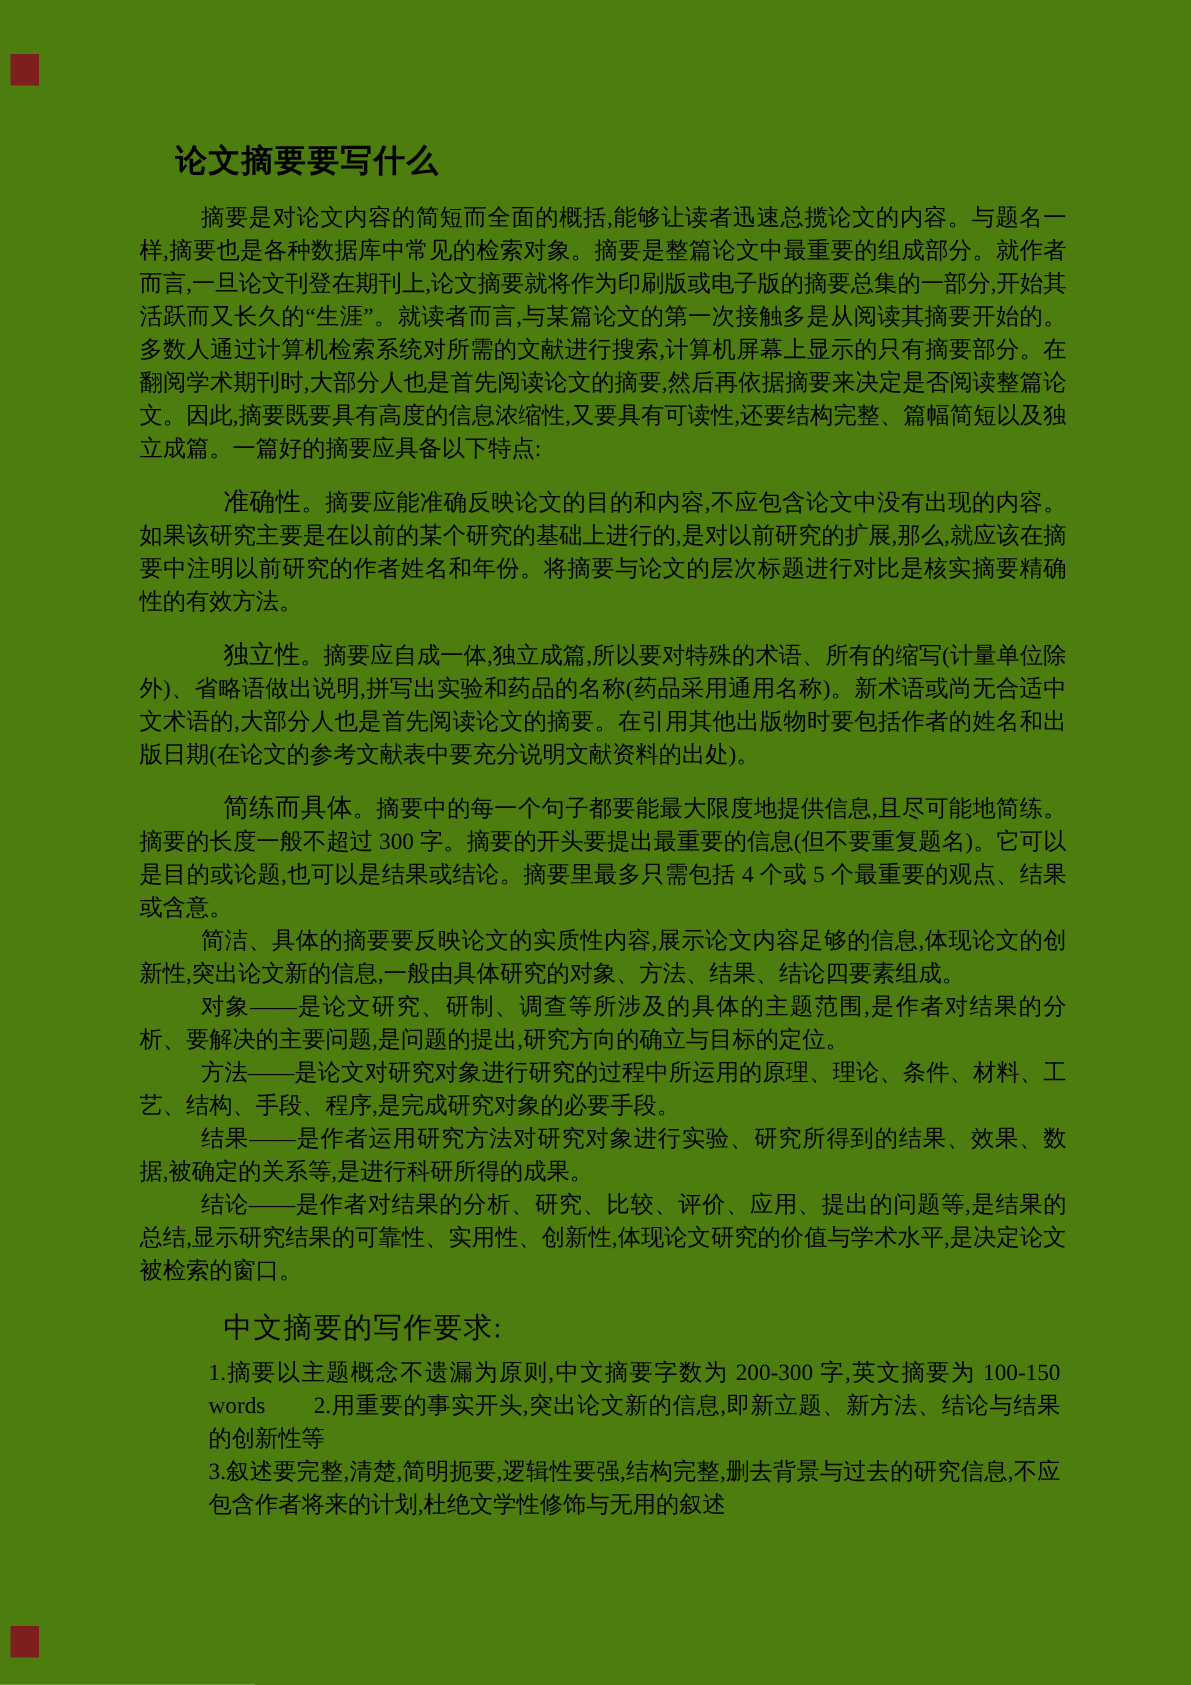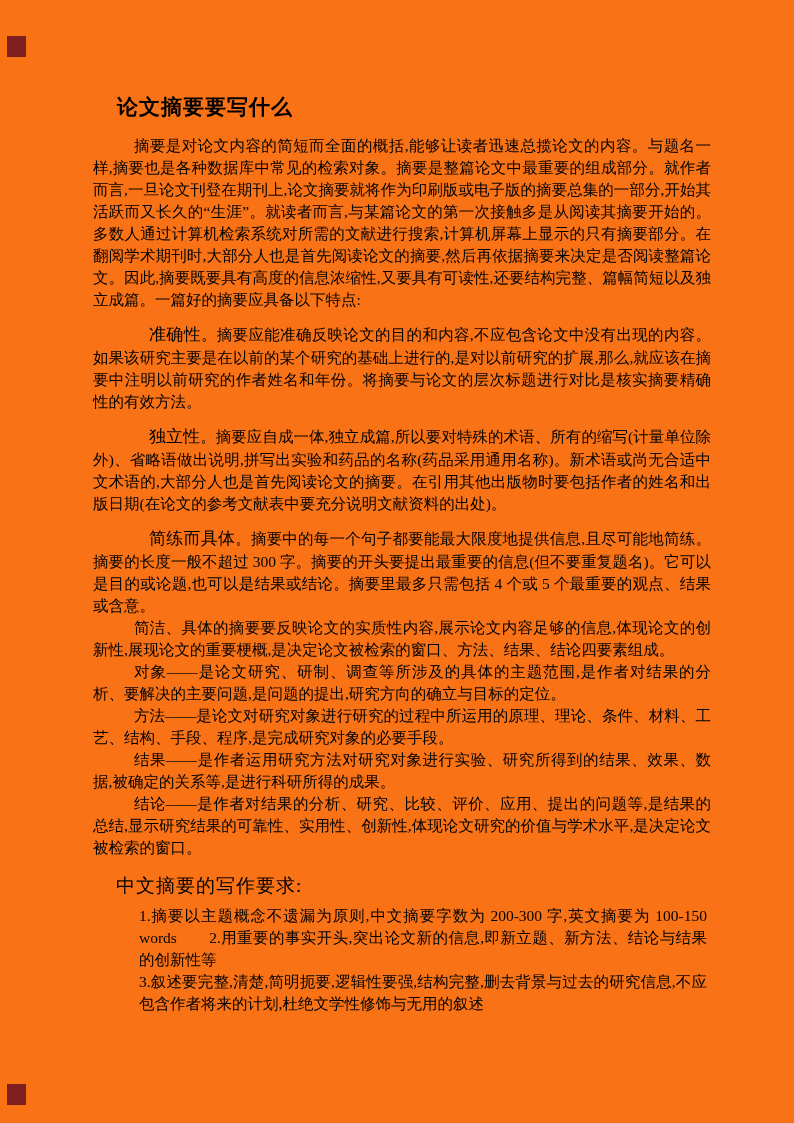--- a/index.html
+++ b/index.html
@@ -1,21 +1,21 @@
 <!DOCTYPE html>
 <html><head>
 <meta charset="utf-8">
 <style>
   html,body{margin:0;padding:0;}
   body{
     width:794px;height:1123px;background:#ffffff;
     font-family:"Liberation Serif","DejaVu Serif",serif;
   }
   .page{
-    position:relative;width:794px;height:1123px;background:#f97316;overflow:hidden;
+    position:relative;width:794px;height:1123px;background:#4d7c0f;overflow:hidden;
   }
   .corner-marker{
     position:absolute;left:7px;width:19px;height:21px;background:#7d1f1f;
   }
   .corner-marker.top{top:36px;}
   .corner-marker.bottom{top:1084px;}
   .content{
     position:absolute;left:93px;top:94px;width:618px;color:#000;
     font-size:15.5px;line-height:22px;text-align:justify;
   }
@@ -23,21 +23,21 @@
     font-size:21px;line-height:27px;font-weight:700;
     margin:0 0 14px 24px;text-align:left;letter-spacing:1px;
   }
   p{margin:0;}
   p.indent{text-indent:41px;}
   .section{margin-top:12px;}
   .section p{text-indent:56px;}
   .runin{font-size:17px;line-height:24px;}
   h2.req-heading{
     font-size:19px;line-height:27px;font-weight:400;
-    margin:13px 0 6px 23px;text-align:left;letter-spacing:1px;
+    margin:13px 0 6px 56px;text-align:left;letter-spacing:1px;
   }
   .req-list{margin-left:46px;width:568px;}
   .req-list p{text-indent:0;}
 </style>
 </head>
 <body>
 
 <div class="page">
   <div class="corner-marker top"></div>
   <div class="corner-marker bottom"></div>
@@ -52,21 +52,21 @@
     </div>
 
     <div class="section">
       <p><span class="runin">独立性</span><span>。摘要应自成一体,独立成篇,所以要对特殊的术语、所有的缩写(计量单位除外)、省略语做出说明,拼写出实验和药品的名称(药品采用通用名称)。新术语或尚无合适中文术语的,大部分人也是首先阅读论文的摘要。在引用其他出版物时要包括作者的姓名和出版日期(在论文的参考文献表中要充分说明文献资料的出处)。</span></p>
     </div>
 
     <div class="section">
       <p><span class="runin">简练而具体</span><span>。摘要中的每一个句子都要能最大限度地提供信息,且尽可能地简练。摘要的长度一般不超过 300 字。摘要的开头要提出最重要的信息(但不要重复题名)。它可以是目的或论题,也可以是结果或结论。摘要里最多只需包括 4 个或 5 个最重要的观点、结果或含意。</span></p>
     </div>
 
-    <p class="indent">简洁、具体的摘要要反映论文的实质性内容,展示论文内容足够的信息,体现论文的创新性,展现论文的重要梗概,是决定论文被检索的窗口、方法、结果、结论四要素组成。</p>
+    <p class="indent">简洁、具体的摘要要反映论文的实质性内容,展示论文内容足够的信息,体现论文的创新性,突出论文新的信息,一般由具体研究的对象、方法、结果、结论四要素组成。</p>
     <p class="indent">对象——是论文研究、研制、调查等所涉及的具体的主题范围,是作者对结果的分析、要解决的主要问题,是问题的提出,研究方向的确立与目标的定位。</p>
     <p class="indent">方法——是论文对研究对象进行研究的过程中所运用的原理、理论、条件、材料、工艺、结构、手段、程序,是完成研究对象的必要手段。</p>
     <p class="indent">结果——是作者运用研究方法对研究对象进行实验、研究所得到的结果、效果、数据,被确定的关系等,是进行科研所得的成果。</p>
     <p class="indent">结论——是作者对结果的分析、研究、比较、评价、应用、提出的问题等,是结果的总结,显示研究结果的可靠性、实用性、创新性,体现论文研究的价值与学术水平,是决定论文被检索的窗口。</p>
 
     <h2 class="req-heading">中文摘要的写作要求:</h2>
 
     <div class="req-list">
       <p>1.摘要以主题概念不遗漏为原则,中文摘要字数为 200-300 字,英文摘要为 100-150 words　　2.用重要的事实开头,突出论文新的信息,即新立题、新方法、结论与结果的创新性等</p>
       <p>3.叙述要完整,清楚,简明扼要,逻辑性要强,结构完整,删去背景与过去的研究信息,不应包含作者将来的计划,杜绝文学性修饰与无用的叙述</p>

